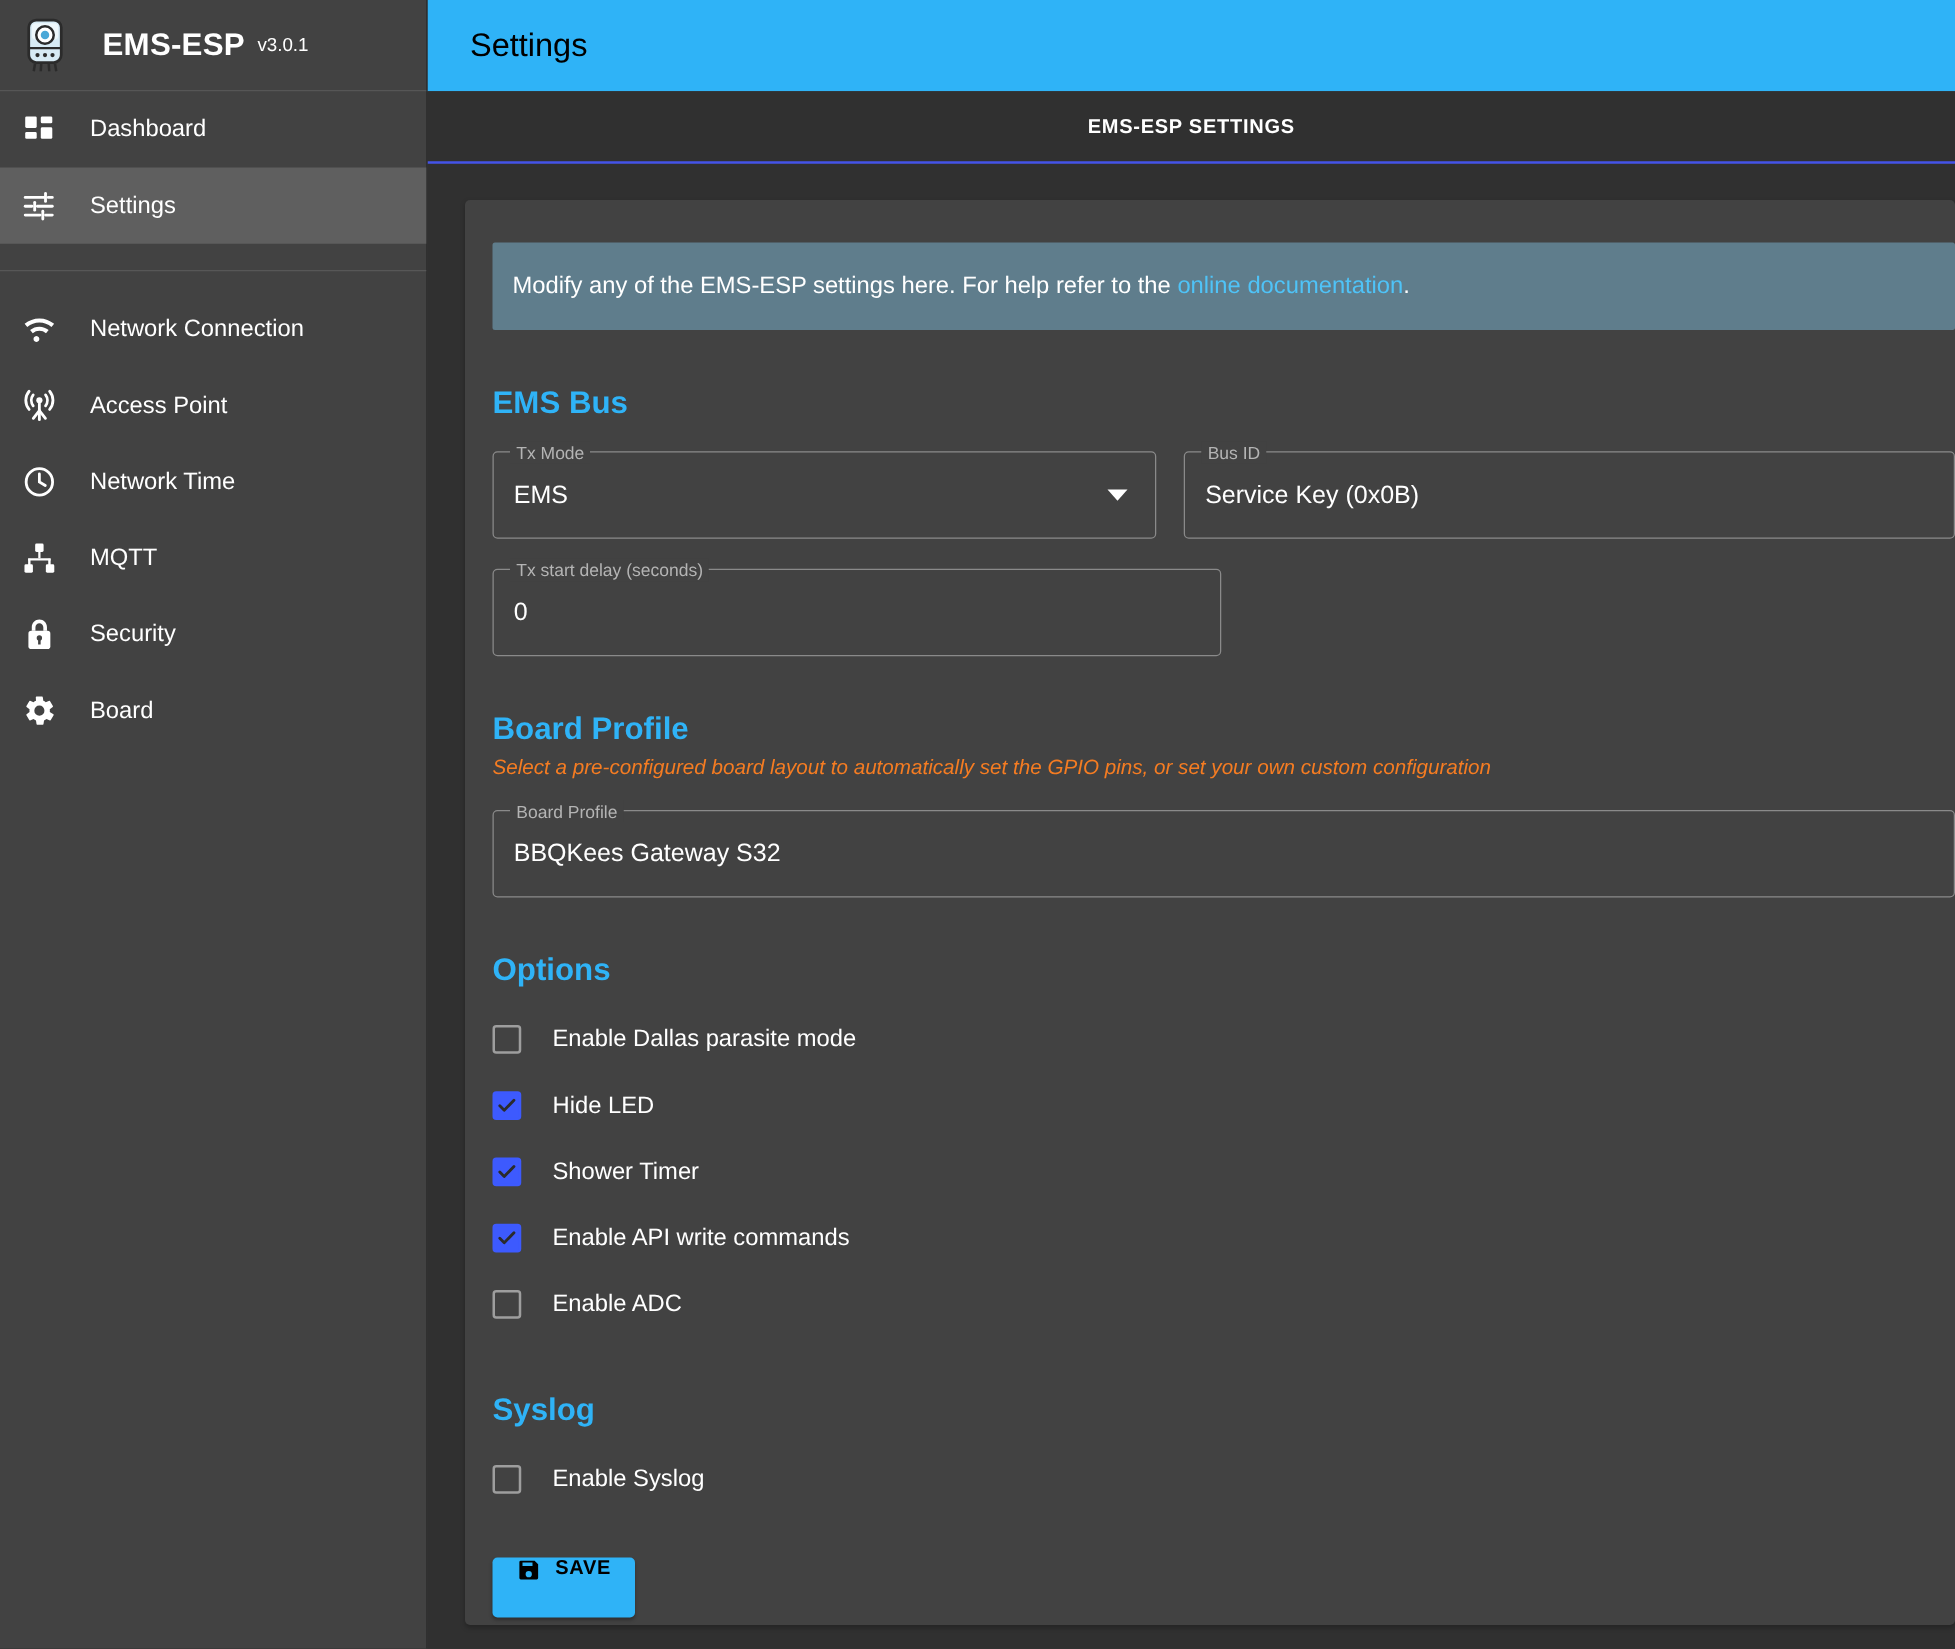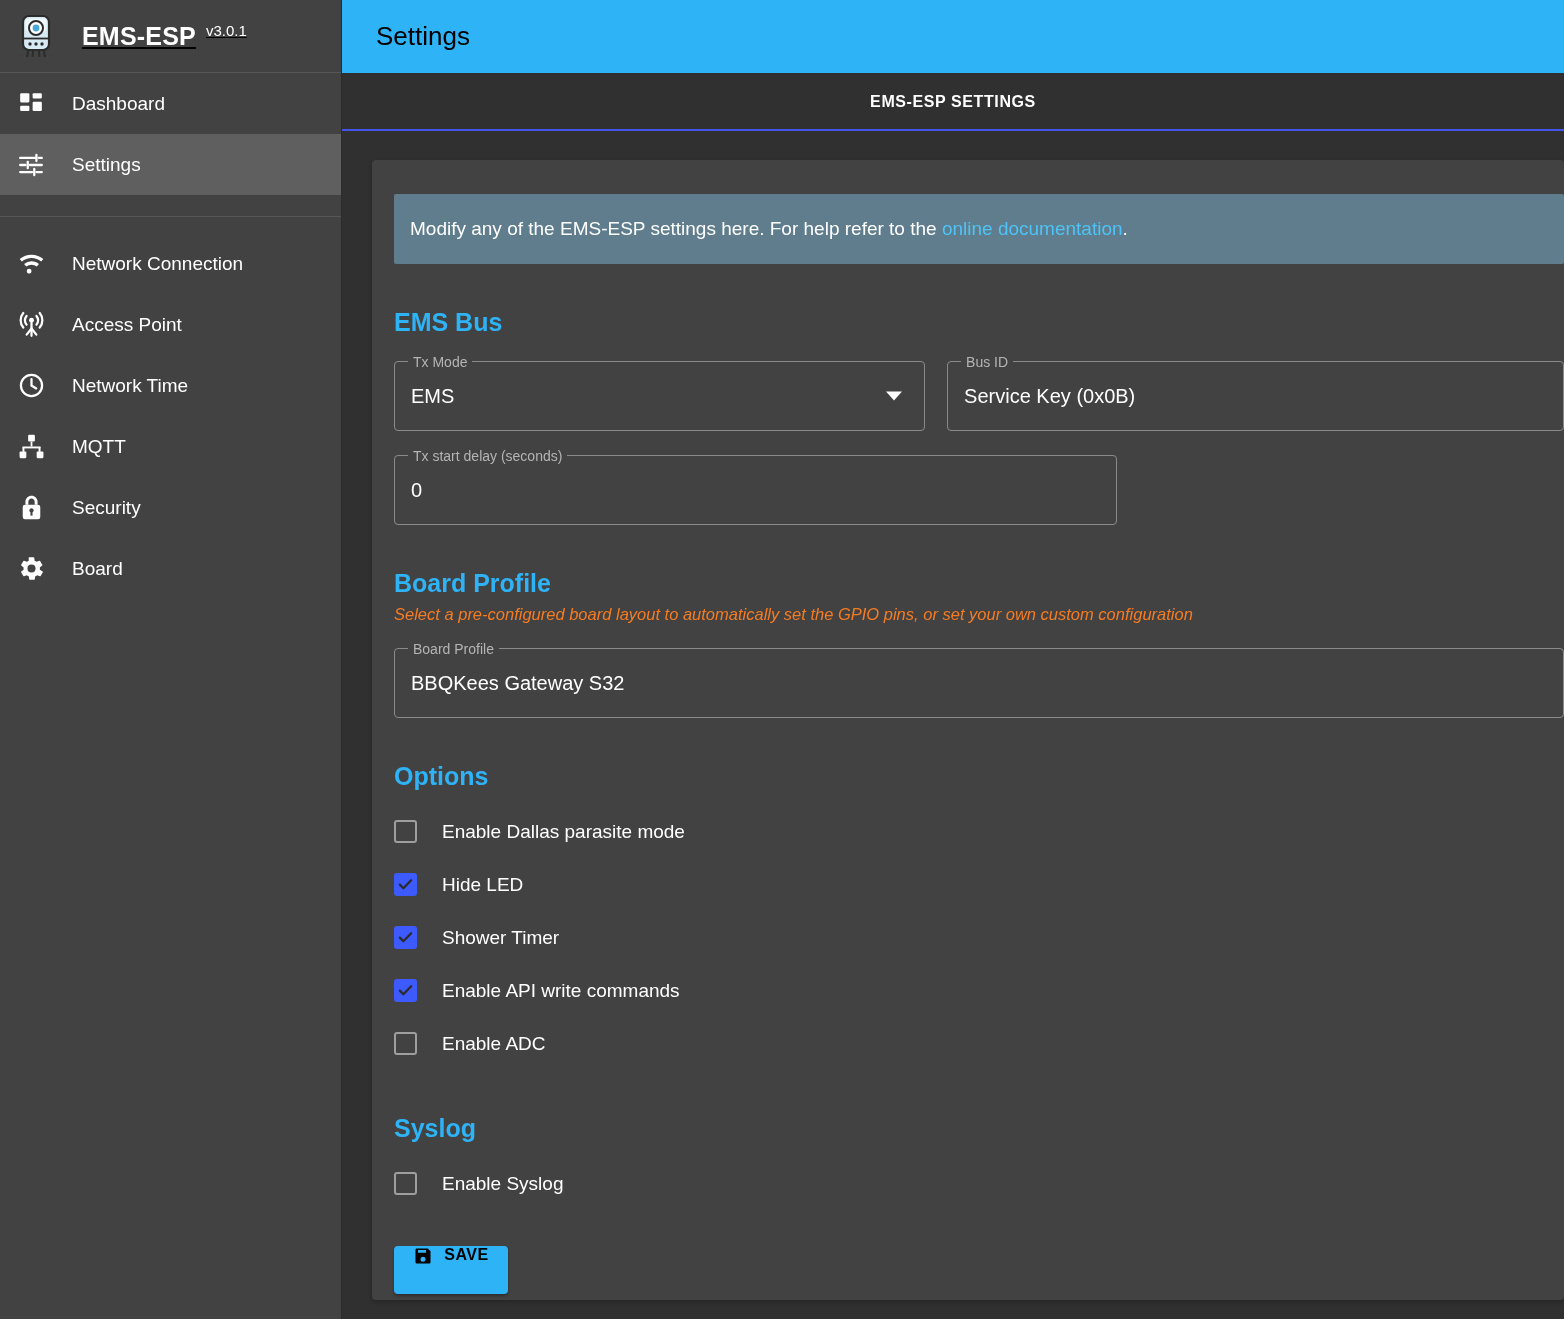--- a/index.html
+++ b/index.html
@@ -19,21 +19,21 @@
     display: flex; flex-direction: column;
   }
   .brand {
     height: 73px; min-height: 73px;
     display: flex; align-items: center;
     padding-left: 14px;
     border-bottom: 1px solid #565656;
   }
   .brand-logo { width: 44px; height: 50px; display:block; }
   .brand-text {
-    margin-left: 24px; display: flex; align-items: flex-start; text-decoration: underline;
+    margin-left: 24px; display: flex; align-items: center;
   }
   .brand-title { font-size: 25px; font-weight: bold; color: #ffffff; letter-spacing: .2px; }
   .brand-version { font-size: 15px; color: #ffffff; margin-left: 10px; }
 
   .nav-list { display: flex; flex-direction: column; }
   .nav-item {
     height: 61px; display: flex; align-items: center;
     padding-left: 3px; cursor: pointer; position: relative;
   }
   .nav-item.selected { background: #5f5f5f; }
@@ -107,21 +107,21 @@
   }
   .field-value { font-size: 20px; color: #ffffff; }
   .field-caret {
     position: absolute; right: 22px; top: 50%; transform: translateY(-50%);
     width: 0; height: 0;
     border-left: 8px solid transparent; border-right: 8px solid transparent;
     border-top: 9px solid #ffffff;
   }
   .w-txmode { width: 602px; }
   .w-busid  { width: 700px; }
-  .w-txdelay{ width: 723px; }
+  .w-txdelay{ width: 583px; }
   .w-board  { width: 1290px; }
 
   
   .check-list { margin: 14px 0 0 0; }
   .check-row {
     display: flex; align-items: center; height: 53px;
     margin-left: 22px; cursor: pointer;
   }
   .cbox {
     width: 23px; height: 23px; border-radius: 3px;

